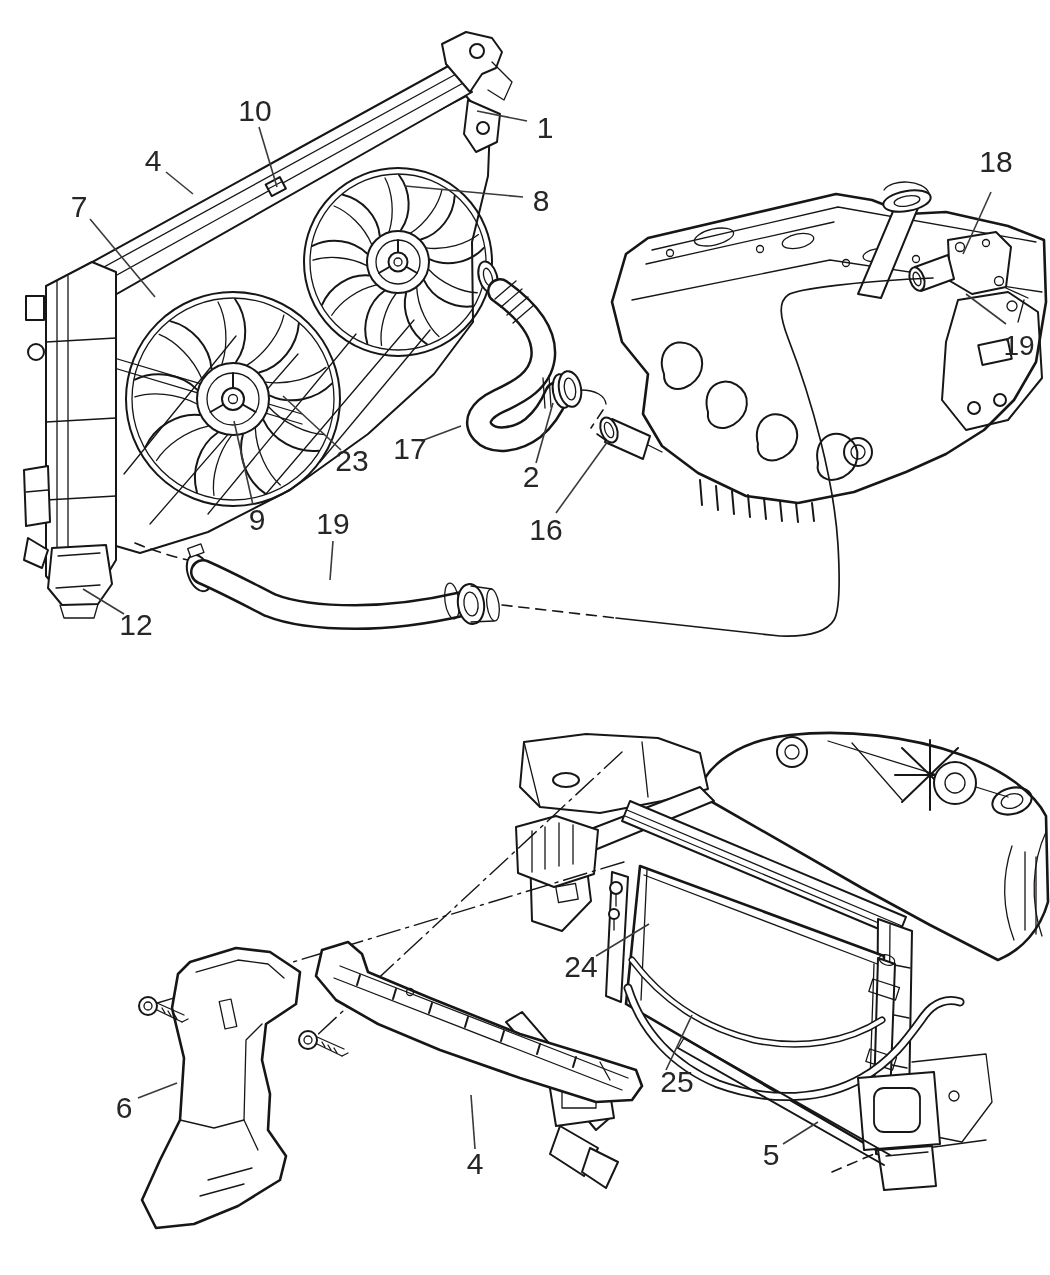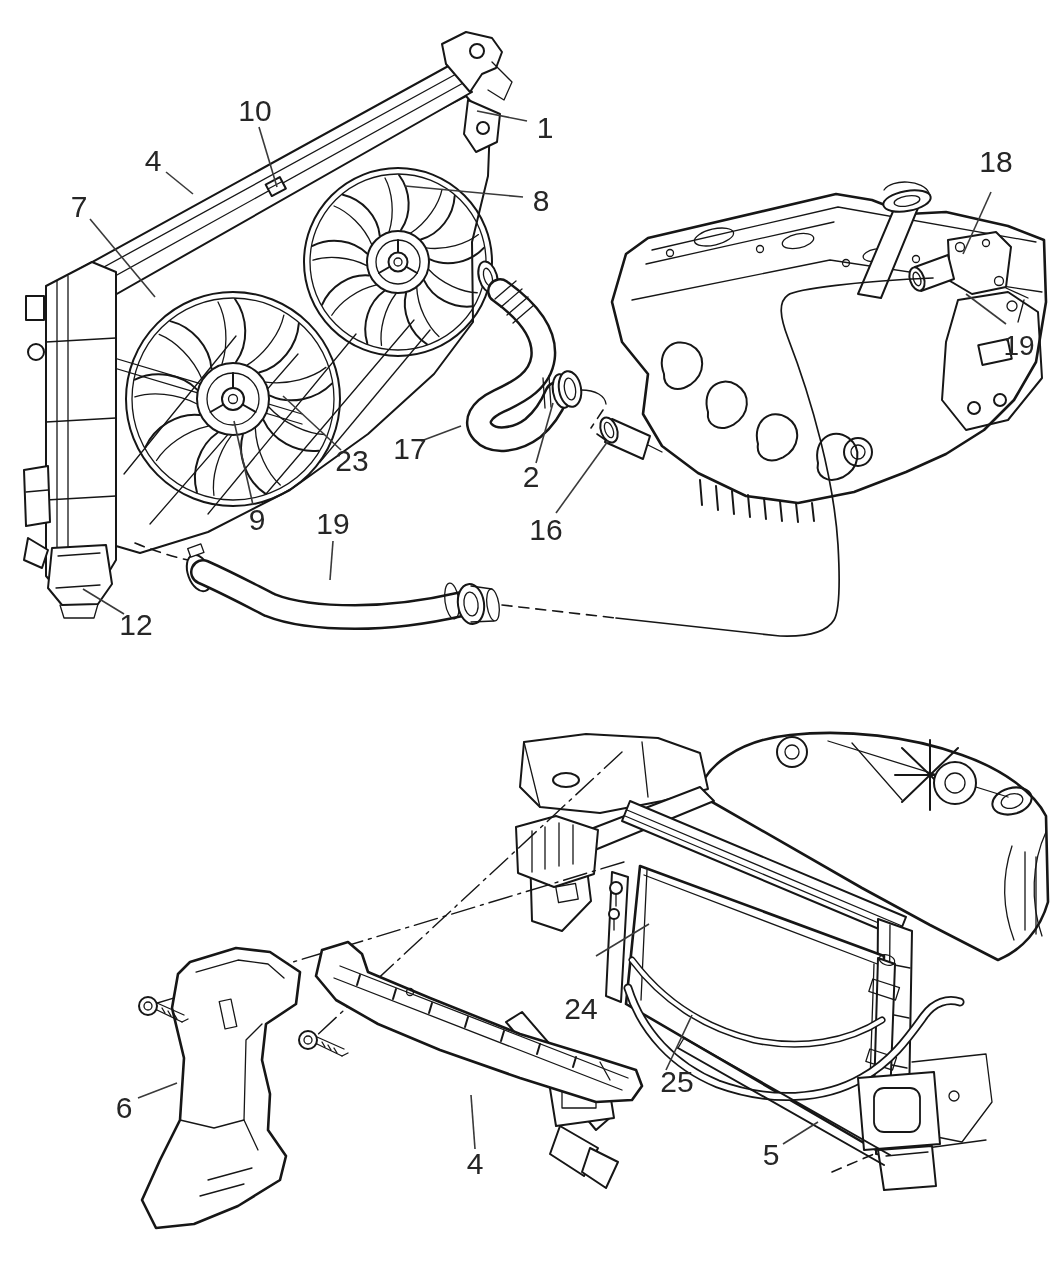--- a/index.html
+++ b/index.html
@@ -500,20 +500,20 @@
       <div class="callout" style="left: 541px; top: 201px; font-size: 30px;">8</div>
       <div class="callout" style="left: 996px; top: 162px; font-size: 30px;">18</div>
       <div class="callout" style="left: 1019px; top: 334px; font-size: 28px; margin-top: 12px;">19</div>
       <div class="callout" style="left: 352px; top: 461px; font-size: 30px;">23</div>
       <div class="callout" style="left: 257px; top: 520px; font-size: 30px;">9</div>
       <div class="callout" style="left: 410px; top: 449px; font-size: 30px;">17</div>
       <div class="callout" style="left: 531px; top: 477px; font-size: 30px;">2</div>
       <div class="callout" style="left: 546px; top: 530px; font-size: 30px; text-align: center;">16</div>
       <div class="callout" style="left: 333px; top: 524px; font-size: 30px;">19</div>
       <div class="callout" style="left: 136px; top: 625px; font-size: 30px;">12</div>
-      <div class="callout" style="left: 581px; top: 967px; font-size: 30px; margin-top: 42px;">24</div>
+      <div class="callout" style="left: 581px; top: 967px; font-size: 30px;">24</div>
       <div class="callout" style="left: 659px; top: 1082px; font-size: 30px; padding-left: 36px;">25</div>
       <div class="callout" style="left: 771px; top: 1155px; font-size: 30px;">5</div>
       <div class="callout" style="left: 124px; top: 1108px; font-size: 30px;">6</div>
       <div class="callout" style="left: 475px; top: 1164px; font-size: 30px;">4</div>
     </div>
 
 </div>
 
 </body></html>

